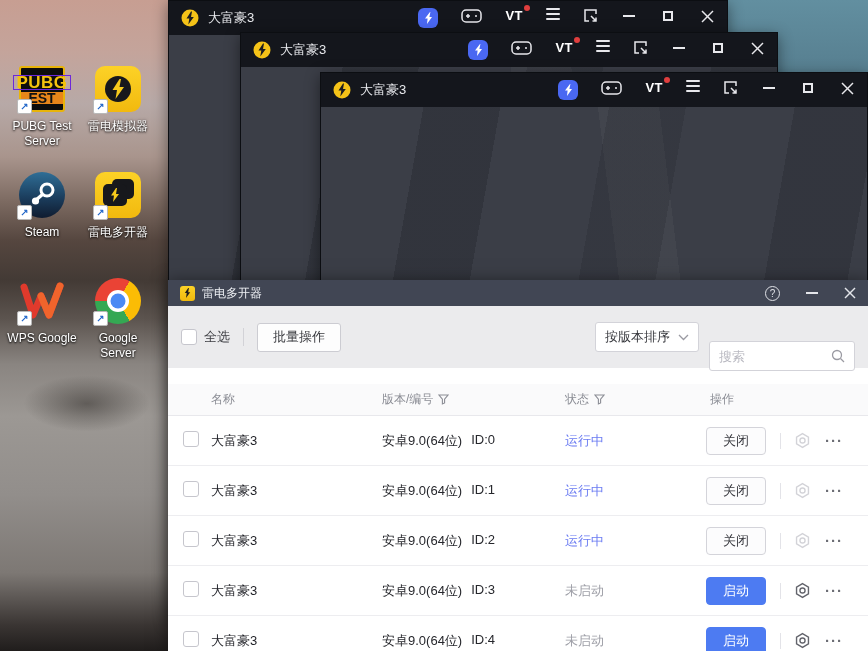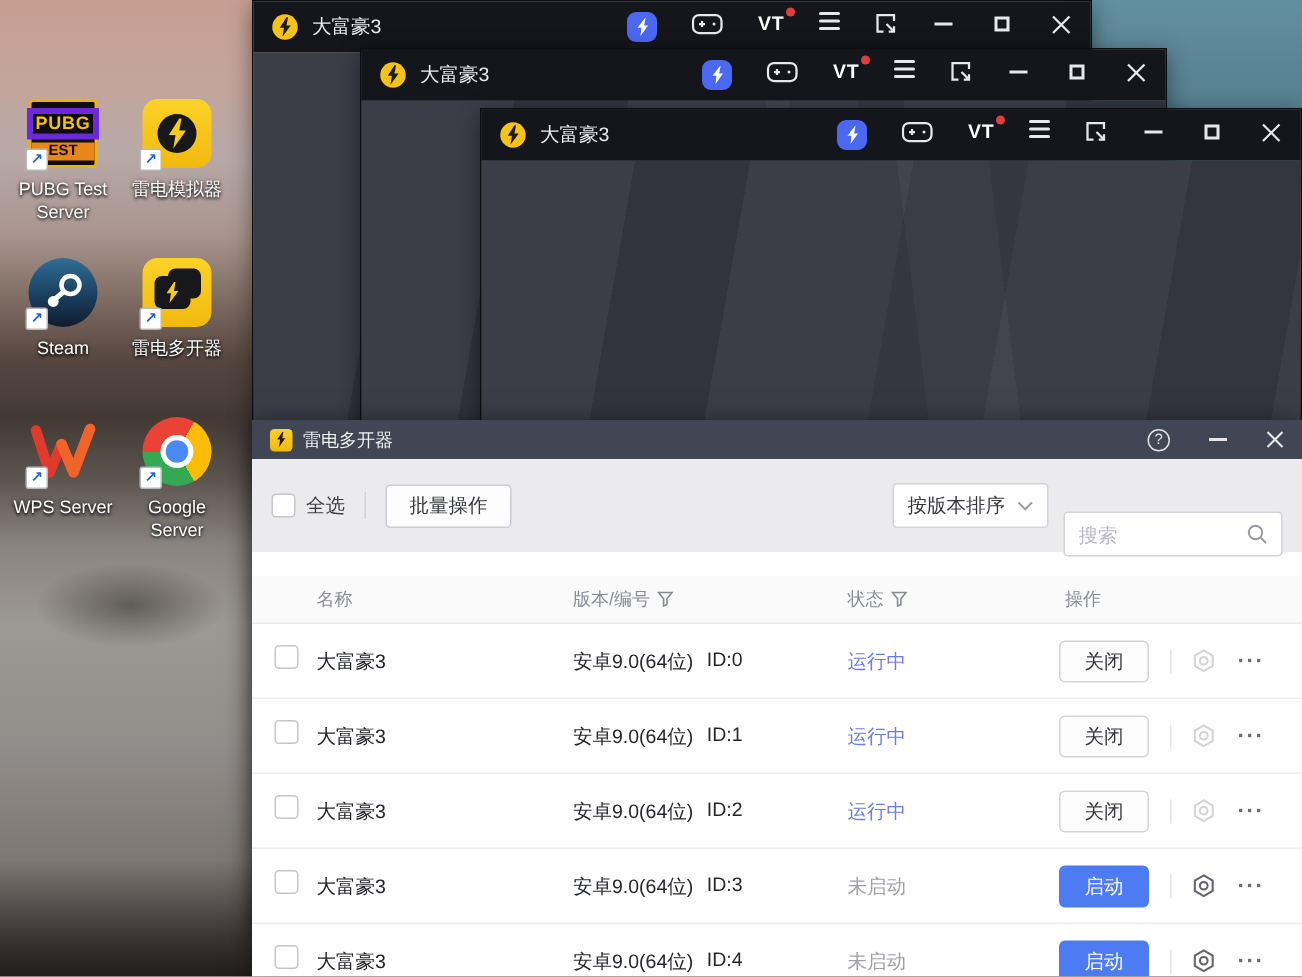--- a/index.html
+++ b/index.html
@@ -24,23 +24,23 @@
   .dicon { position:absolute; width:76px; text-align:center; z-index:1; cursor:default; }
   .dicon .ibox { position:relative; width:46px; height:46px; margin:0 auto; }
   .dicon .dlabel { margin-top:7px; font-size:12px; line-height:15px; color:#fff;
     text-shadow:0 1px 2px rgba(0,0,0,.85), 0 0 3px rgba(0,0,0,.6); }
   .sc-arrow { position:absolute; left:-2px; bottom:-2px; width:15px; height:15px; background:#fff;
     border:1px solid #b9b9b9; border-radius:2px; font-size:10px; font-weight:bold; color:#1e64c8;
     line-height:13px; text-align:center; }
   
   .ic-pubg { width:46px; height:46px; background:#0d0d0d; border:2px solid #e8b40a; border-radius:3px;
     display:flex; flex-direction:column; justify-content:center; align-items:center; gap:2px; }
-  .pubg-word { font-size:12px; font-weight:bold; color:#f4c20d; letter-spacing:.5px;
-    border:4px solid #6d28d9; padding:0 2px; line-height:13px; }
-  .pubg-strip { font-size:10px; font-weight:bold; color:#111; background:#e8861a; width:100%;
+  .pubg-word { font-size:17px; font-weight:bold; color:#f4c20d; letter-spacing:.5px;
+    border:1px solid #6d28d9; padding:0 2px; line-height:13px; }
+  .pubg-strip { font-size:14px; font-weight:bold; color:#111; background:#e8861a; width:100%;
     text-align:center; line-height:12px; }
   
   .ic-ld { width:46px; height:46px; background:linear-gradient(180deg,#fcd227,#f2b90e);
     border-radius:10px; display:flex; align-items:center; justify-content:center; }
   .ic-multi { width:46px; height:46px; background:linear-gradient(180deg,#fcd227,#f2b90e);
     border-radius:10px; position:relative; }
   .ic-multi .back { position:absolute; right:7px; top:7px; width:22px; height:20px; background:#17181c; border-radius:5px; }
   .ic-multi .front { position:absolute; left:8px; top:12px; width:24px; height:22px; background:#17181c;
     border-radius:5px; display:flex; align-items:center; justify-content:center; }
   
@@ -196,21 +196,21 @@
   <div class="dicon" style="left:4px;top:278px;">
     <div class="ibox">
       <div style="width:46px;height:46px;display:flex;align-items:center;justify-content:center;">
         <svg width="46" height="38" viewBox="0 0 46 38" fill="none">
           <polyline points="5,5 14,33 22,14 30,33 41,4" stroke="#e03a2c" stroke-width="7" stroke-linecap="round" stroke-linejoin="round"></polyline>
           <polyline points="22,14 30,33 41,4" stroke="#f0642c" stroke-width="7" stroke-linecap="round" stroke-linejoin="round"></polyline>
         </svg>
       </div>
       <div class="sc-arrow">↗</div>
     </div>
-    <div class="dlabel">WPS Server</div>
+    <div class="dlabel">WPS Google</div>
   </div>
 
   <div class="dicon" style="left:80px;top:278px;">
     <div class="ibox">
       <div class="ic-chrome"></div>
       <div class="sc-arrow">↗</div>
     </div>
     <div class="dlabel">Google Server</div>
   </div>
 

